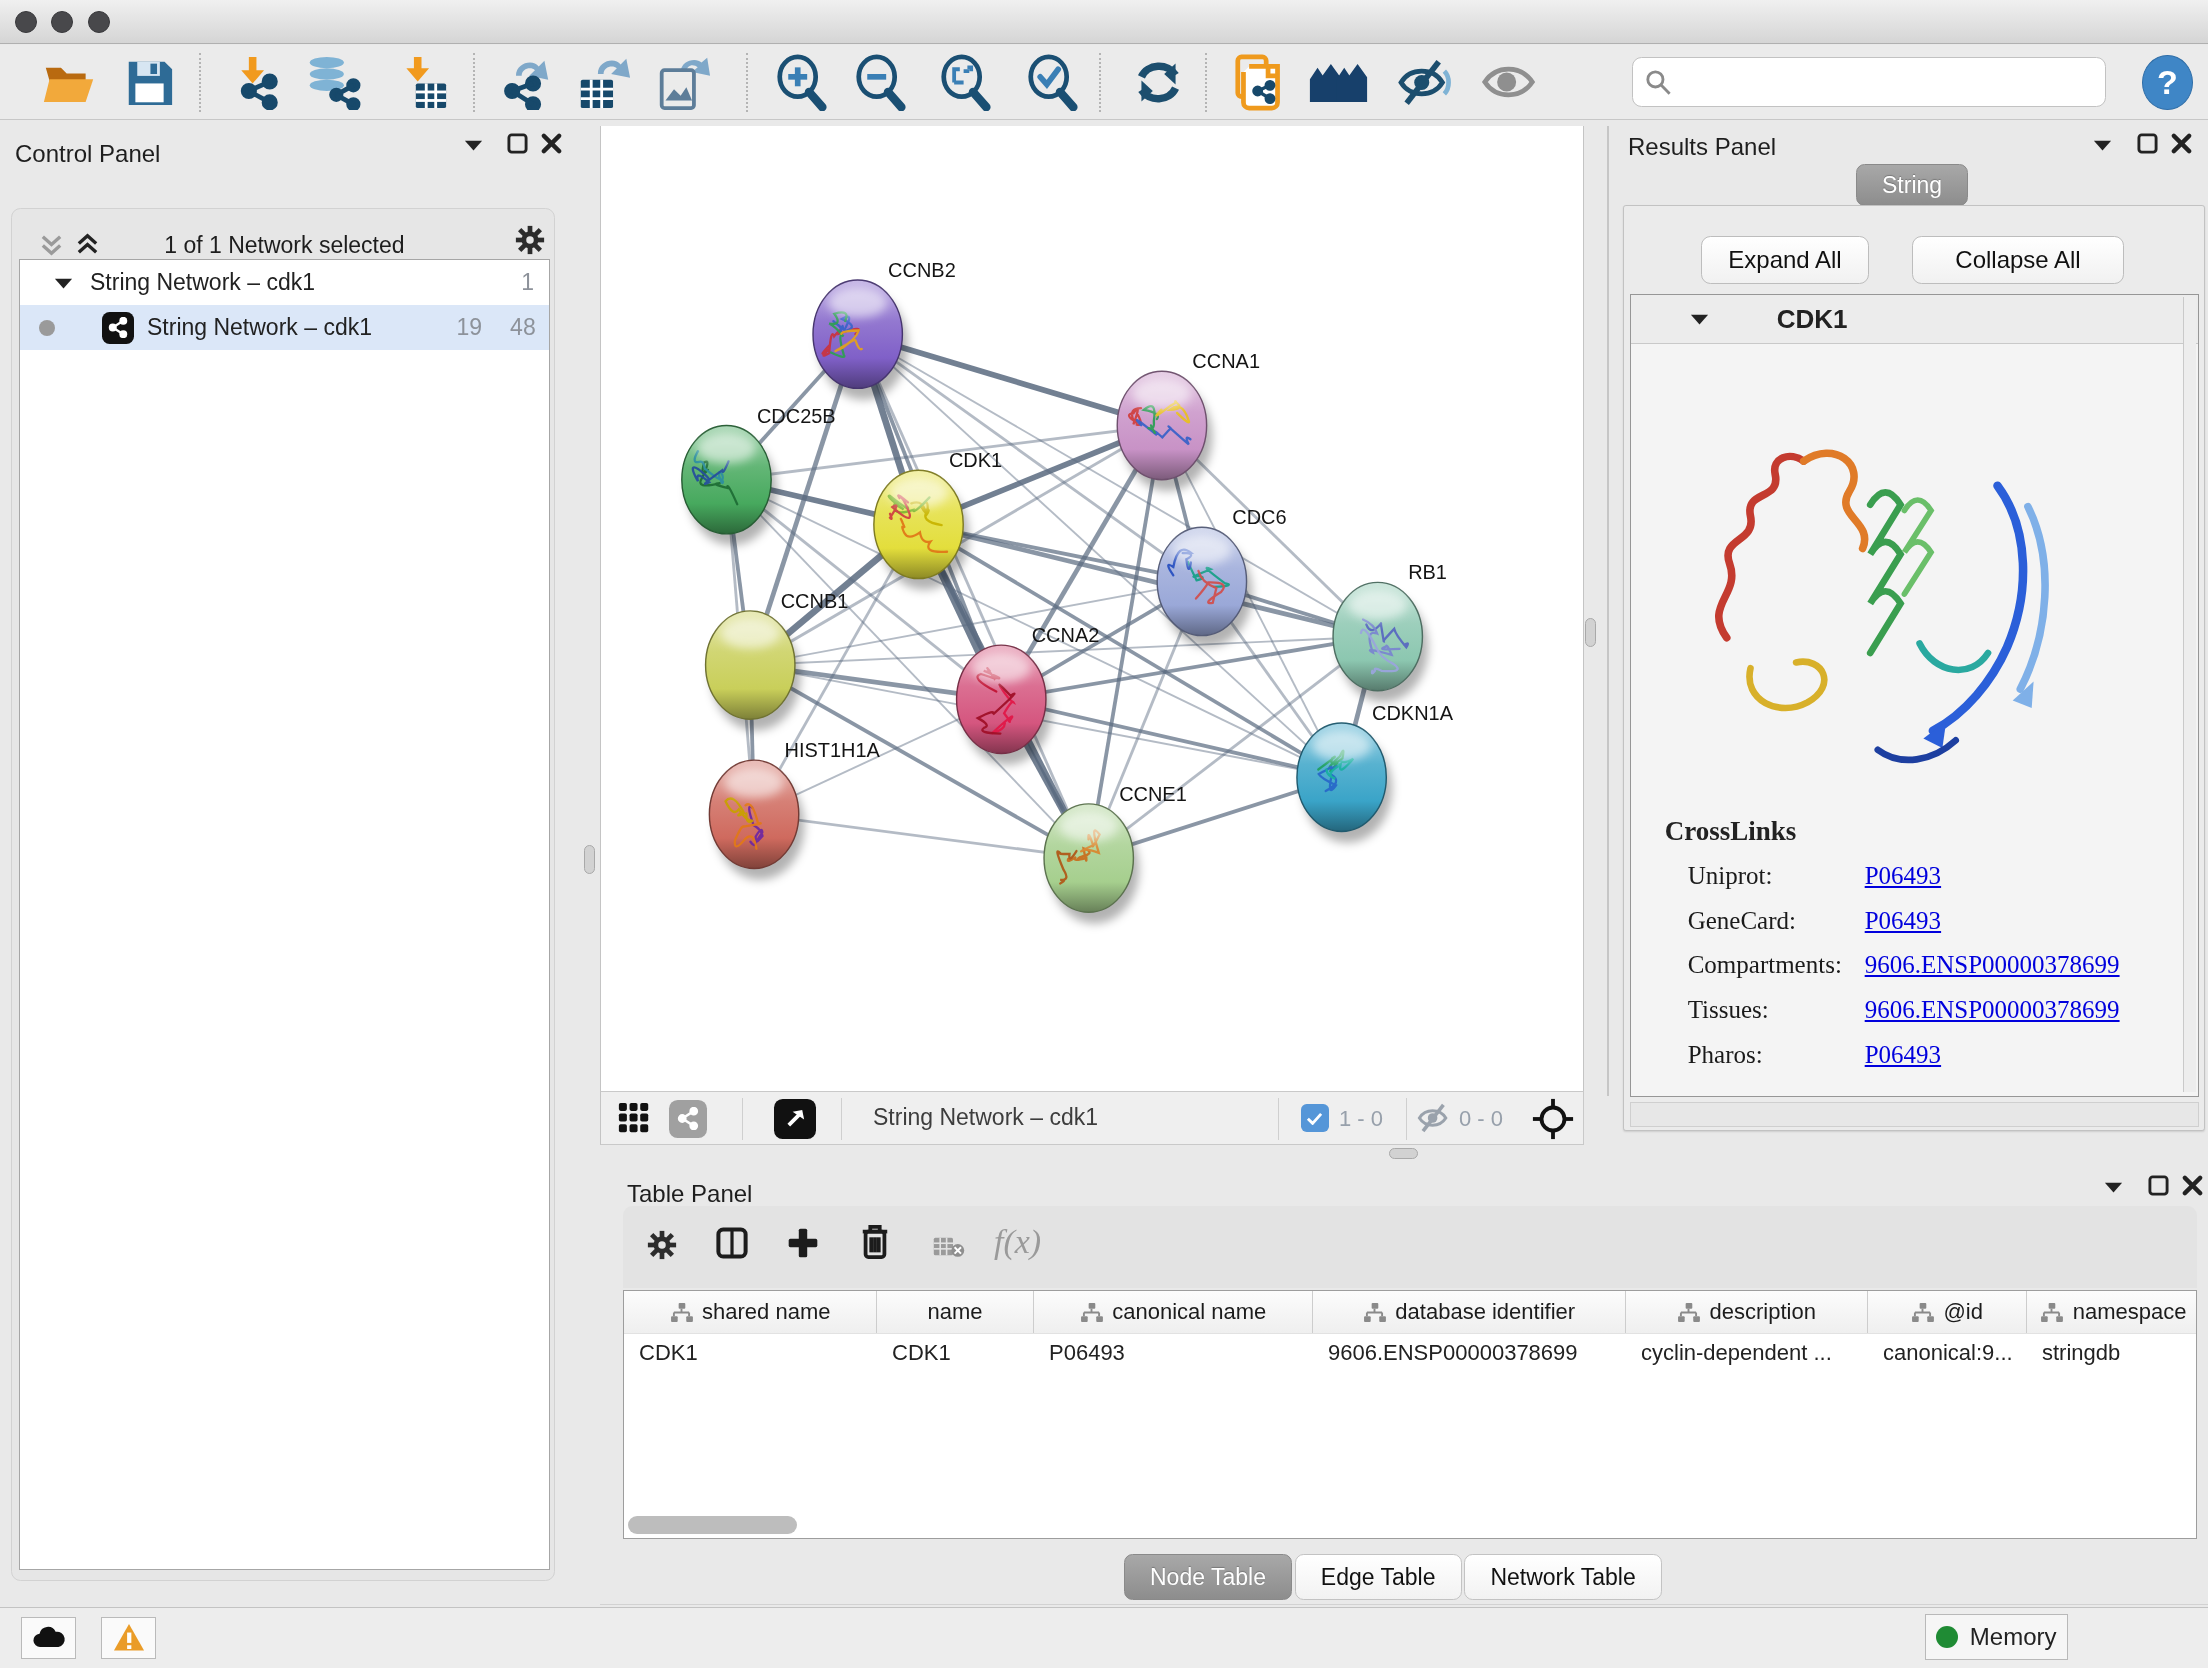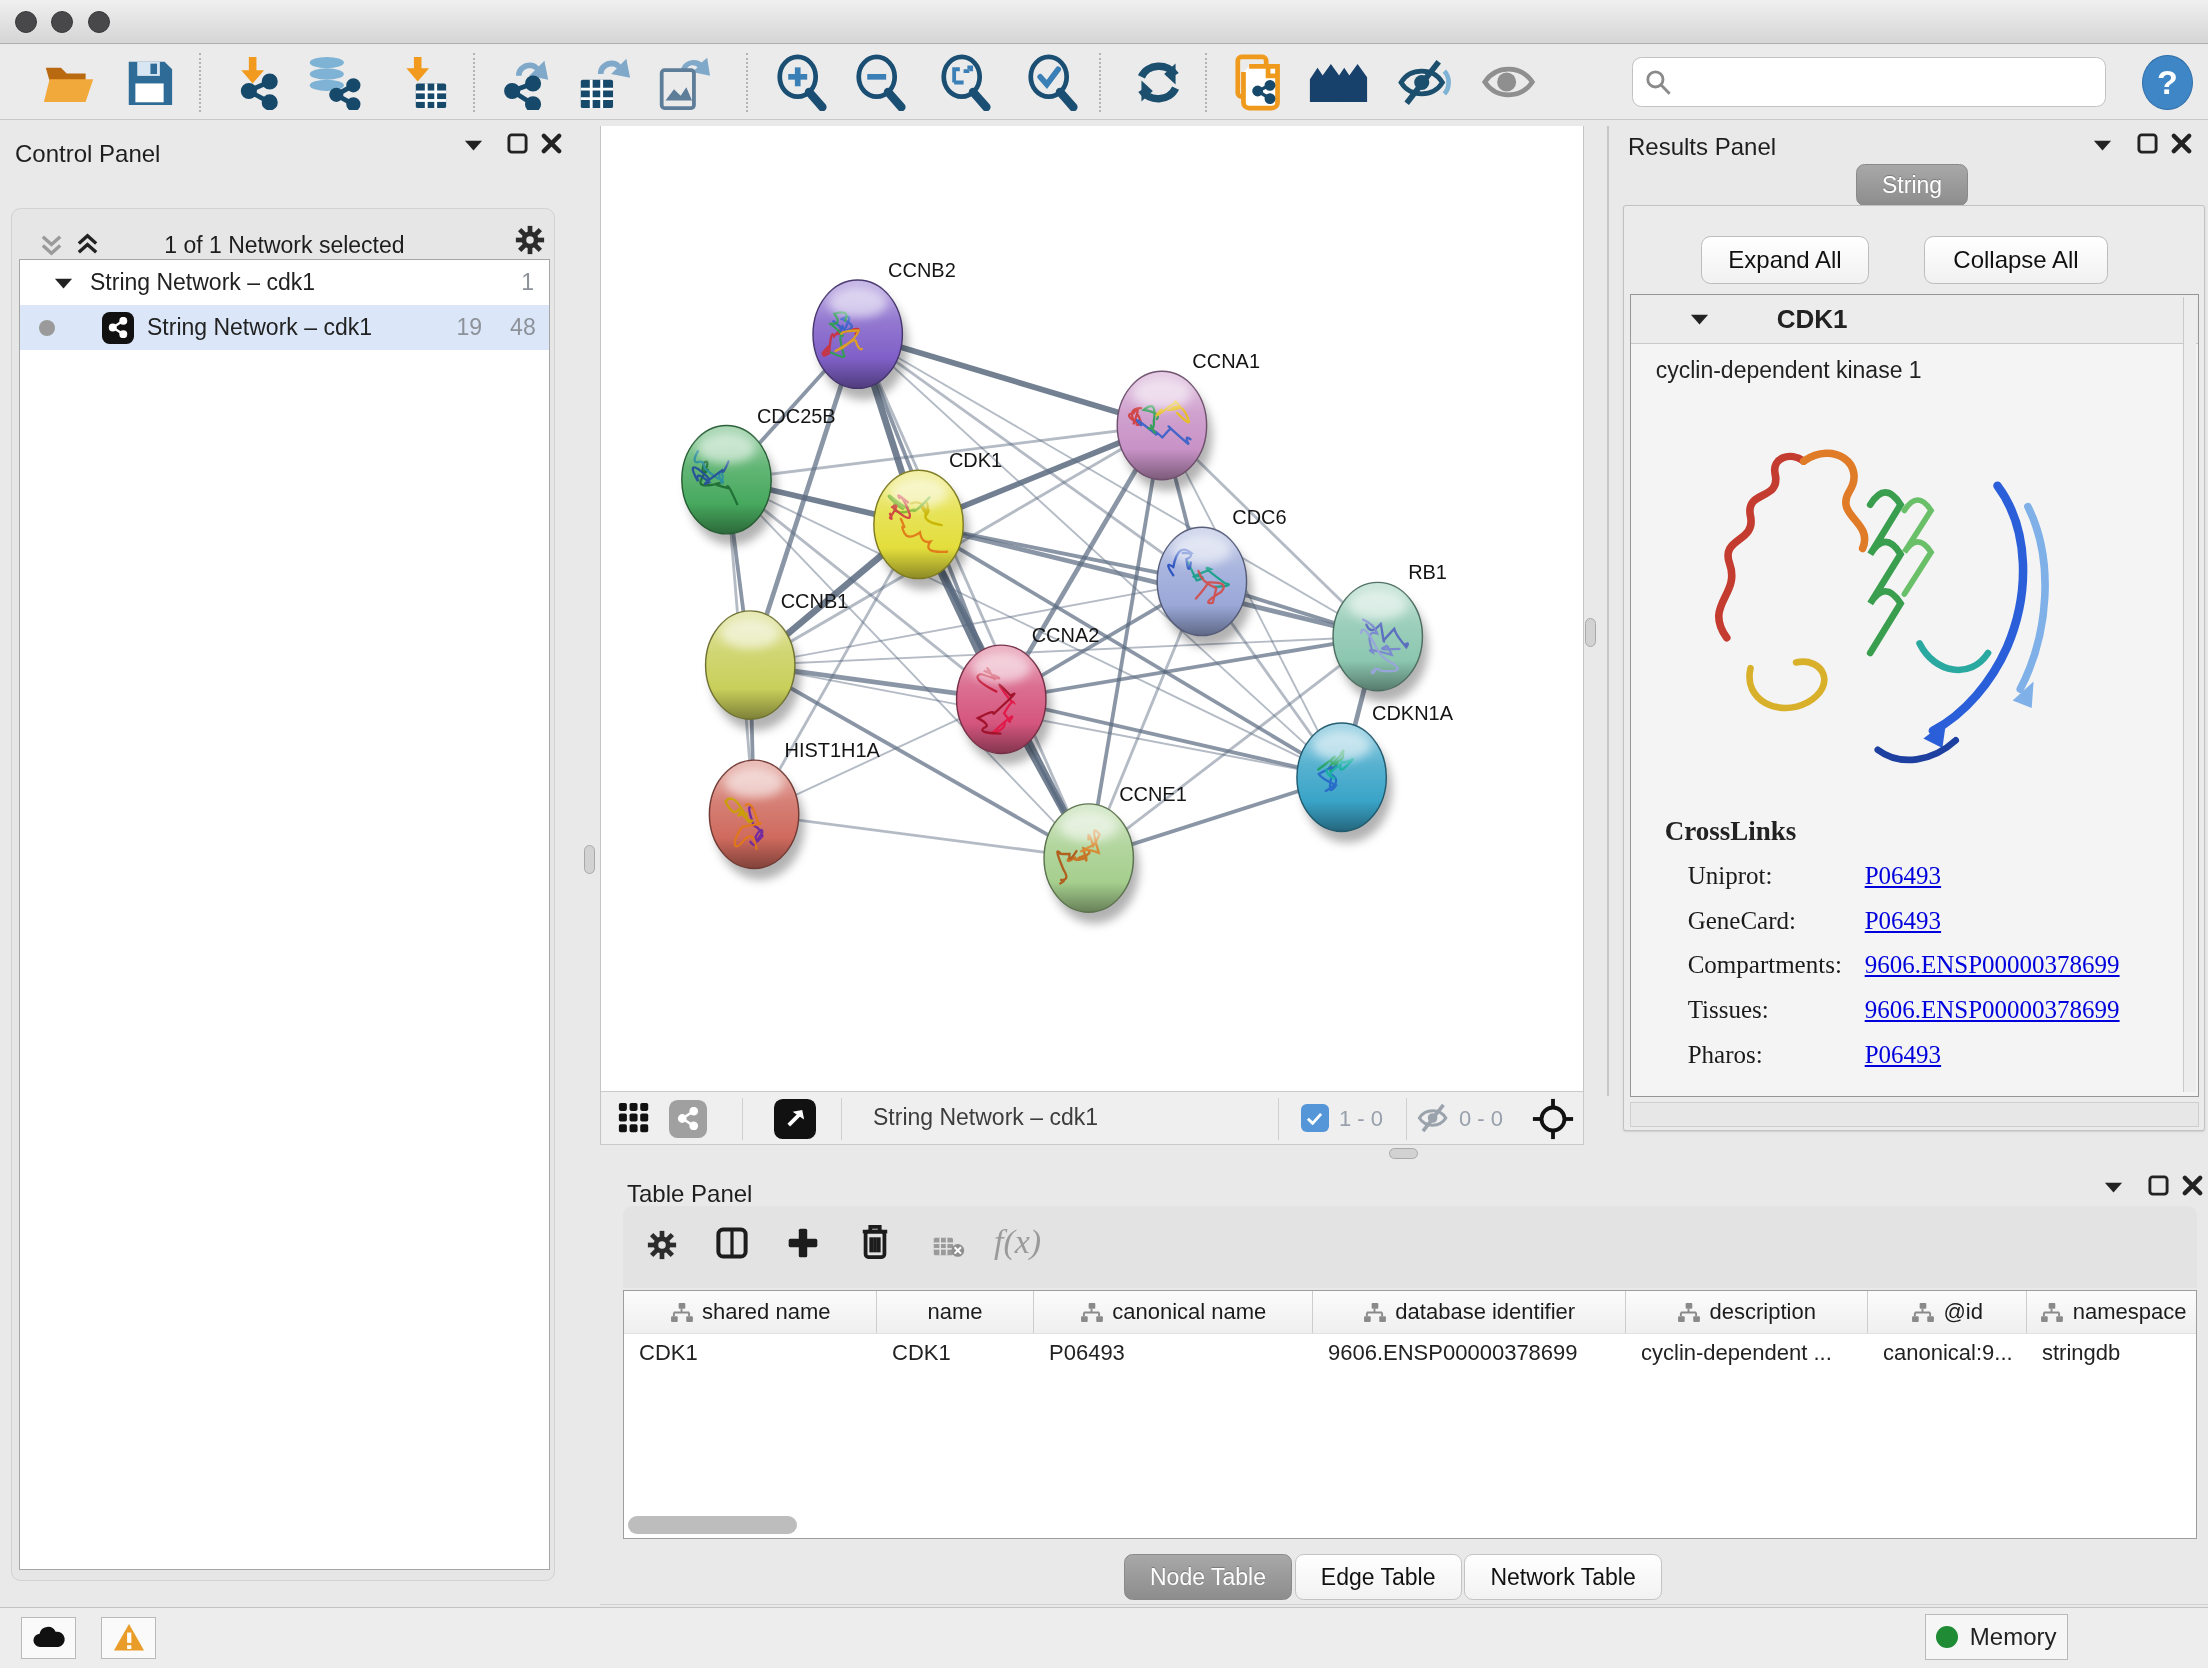--- a/index.html
+++ b/index.html
@@ -637,32 +637,31 @@
         <line x1="19" y1="3" x2="3" y2="19" stroke="#222" stroke-width="4.5" stroke-linecap="round"></line>
       </svg>
   </div>
   <div class="abs tabs" style="left:249px;top:44px">
     <div class="tab active">String</div>
   </div>
 </div>
 
 <div class="abs rp-outer">
   <div class="abs btn" style="left:77px;top:29.5px;width:168px;height:48px">Expand All</div>
-  <div class="abs btn" style="left:300px;top:29.5px;width:184px;height:48px">Collapse All</div>
+  <div class="abs btn" style="left:288px;top:29.5px;width:212px;height:48px">Collapse All</div>
 
   <div class="abs rp-inner">
     <div class="rp-gene-head">
       <span class="picon" style="margin-left:53px">
         <svg width="21" height="14.3" viewBox="0 0 22 15">
             <polygon points="2,3 20,3 11,13" fill="#222"></polygon>
           </svg>
       </span>
       <span style="margin-left:61px;font-size:26px;font-weight:bold">CDK1</span>
     </div>
-    <div style="padding:13.3px 0 0 25px;font-size:23px">cyclin-dependent kinase 1</div>
 
     <svg class="abs" style="left:53px;top:124px" width="418" height="390" viewBox="0 0 440 410">
       <g fill="none" stroke-linecap="round">
         <path d="M45,230 C20,195 60,185 48,152 C38,124 76,130 70,102 C64,74 102,86 96,58 C92,40 112,34 126,44" stroke="#c43b2f" stroke-width="8"></path>
         <path d="M126,44 C158,22 192,48 174,76 C158,102 200,108 188,136" stroke="#e07b28" stroke-width="8"></path>
         <path d="M70,262 C62,296 100,314 130,298 C162,280 146,250 118,256" stroke="#d8b02a" stroke-width="7"></path>
         <path d="M196,90 q16,-26 32,0 q-16,26 -32,52 q16,-26 32,0 q-16,26 -32,52 q16,-26 32,0 q-16,26 -32,52" stroke="#3a9e4f" stroke-width="7"></path>
         <path d="M232,96 q14,-22 28,0 q-14,22 -28,44 q14,-22 28,0 q-14,22 -28,44" stroke="#6abf69" stroke-width="6"></path>
         <path d="M248,236 C264,268 302,274 320,246" stroke="#2aa9a0" stroke-width="7"></path>
         <path d="M330,70 C364,116 364,184 340,240 C324,276 296,310 262,328" stroke="#2b5fd9" stroke-width="9"></path>

